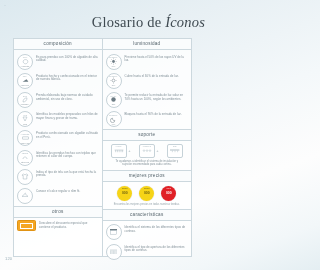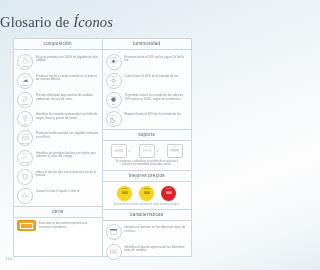--- a/index.html
+++ b/index.html
@@ -15,21 +15,21 @@
     position:absolute;left:4px;top:4px;width:7px;height:4px;
     font-size:3px;color:#9fb4bd;line-height:4px;
   }
   .folio{
     position:absolute;left:5px;top:256px;
     font-size:4px;letter-spacing:.2px;color:#9aaeb7;
   }
 
   .title{
     position:absolute;left:0;right:0;top:14px;
-    text-align:left;
+    text-align:right;
     font-family:"Liberation Serif", serif;
     font-size:14.5px;
     color:#3f4a51;
     letter-spacing:.2px;
     white-space:nowrap;
   }
   .title em{font-style:italic;font-weight:400;}
 
   
   .frame{

